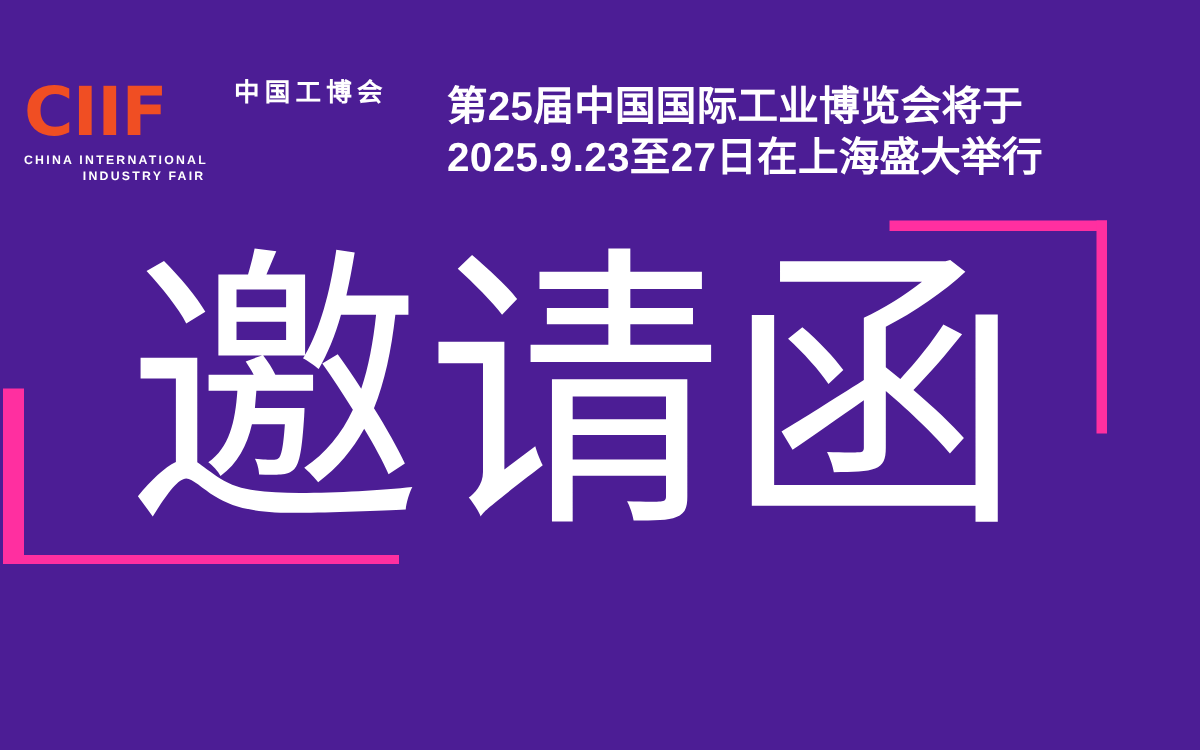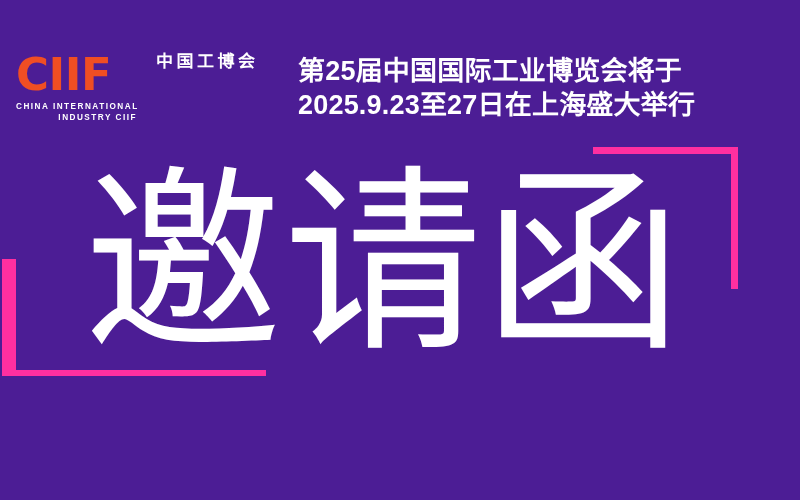--- a/index.html
+++ b/index.html
@@ -161,21 +161,21 @@
     <span class="arm-v"></span>
     <span class="arm-h"></span>
   </div>
 
   <div id="header">
 
     <div id="logo-block">
       <div id="logo-left">
         <div id="logo-ciif-mark">CIIF</div>
         <div class="logo-en-line" id="logo-en-1">CHINA INTERNATIONAL</div>
-        <div class="logo-en-line" id="logo-en-2">INDUSTRY CIIF</div>
+        <div class="logo-en-line" id="logo-en-2">INDUSTRY FAIR</div>
       </div>
       <div id="logo-right">
         <div id="logo-cn">中国工博会</div>
       </div>
     </div>
 
     <div id="headline">
       <div class="headline-line">第25届中国国际工业博览会将于</div>
       <div class="headline-line">2025.9.23至27日在上海盛大举行</div>
     </div>

